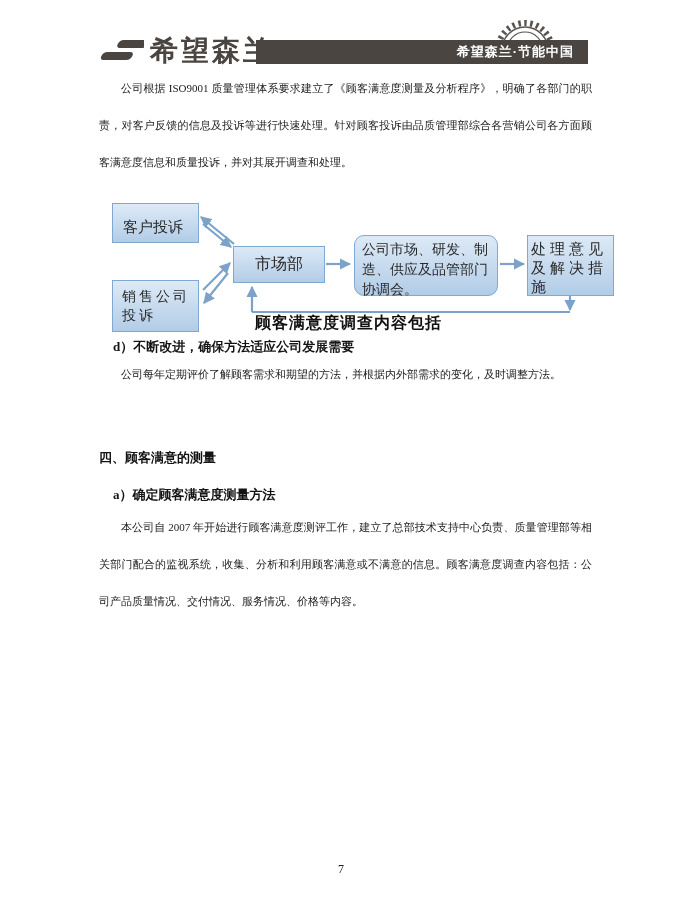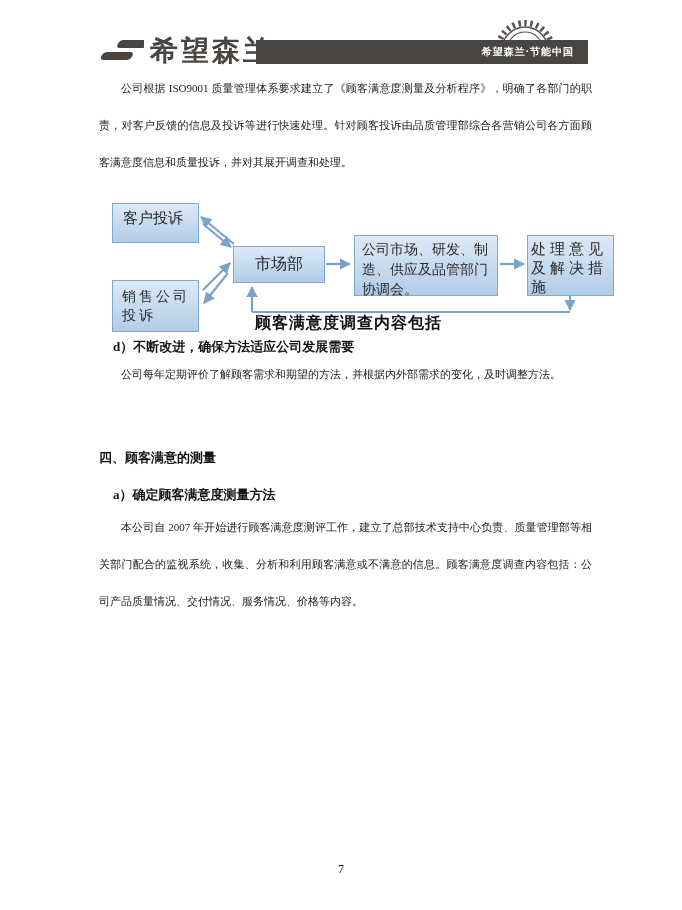--- a/index.html
+++ b/index.html
@@ -16,42 +16,42 @@
     font-weight:bold; font-size:28px; letter-spacing:3px; color:var(--bar);
   }
   .gear { position:absolute; left:488px; top:10px; z-index:1; }
   .banner {
     position:absolute; left:256px; top:40px; width:332px; height:24px;
     background:var(--bar); z-index:2;
     display:flex; align-items:center; justify-content:flex-end; padding-right:14px;
   }
   .banner span {
     color:#ffffff; font-family:"Liberation Sans","DejaVu Sans",sans-serif;
-    font-weight:bold; font-size:10px; letter-spacing:1px;
+    font-weight:bold; font-size:13px; letter-spacing:1px;
   }
   
   .body-par {
     position:absolute; left:99px; width:493px;
     font-size:11px; line-height:37px; text-align:justify; text-indent:2em;
     color:#1b1b1b;
   }
   .h-bold { position:absolute; font-size:13px; font-weight:bold; line-height:20px; color:#141414; }
   
   .flowchart { position:absolute; left:0; top:200px; width:682px; height:140px; }
   .arrows { position:absolute; left:0; top:0; }
   .fbox {
     position:absolute;
     background:linear-gradient(to bottom, var(--box-fill-top), var(--box-fill-bottom));
     border:1px solid var(--box-border);
     font-size:15px; color:#2a2a2a; line-height:20px;
   }
-  .b1 { left:112px; top:3px;  width:87px;  height:40px; padding:4px 0 0 10px; }
+  .b1 { left:112px; top:3px;  width:87px;  height:40px; padding:13px 0 0 10px; }
   .b2 { left:112px; top:65px; width:87px;  height:52px; padding:6px 6px 0 9px; font-size:14px; letter-spacing:3px; line-height:19px;margin-top:15px; }
   .b3 { left:233px; top:46px; width:92px;  height:37px; text-align:center; line-height:34px; font-size:16px; }
-  .b4 { left:354px; top:35px; width:144px; height:61px; padding:4px 6px 0 7px; font-size:14px; }
+  .b4 { left:354px; top:35px; width:144px; height:61px; padding:4px 6px 0 7px; font-size:14px;border-radius:10px; }
   .b5 { left:527px; top:35px; width:87px;  height:61px; padding:4px 4px 0 3px; font-size:15px; letter-spacing:4px; line-height:19px; }
   .flow-caption { position:absolute; left:255px; top:113px; font-size:16px; font-weight:bold; color:#111; letter-spacing:1px; }
   
   .footer { position:absolute; left:0; top:862px; width:682px; text-align:center;
             font-size:12px; color:#222; font-family:"Liberation Serif",serif; }
 </style>
 </head>
 <body>
 
 <div class="page">

